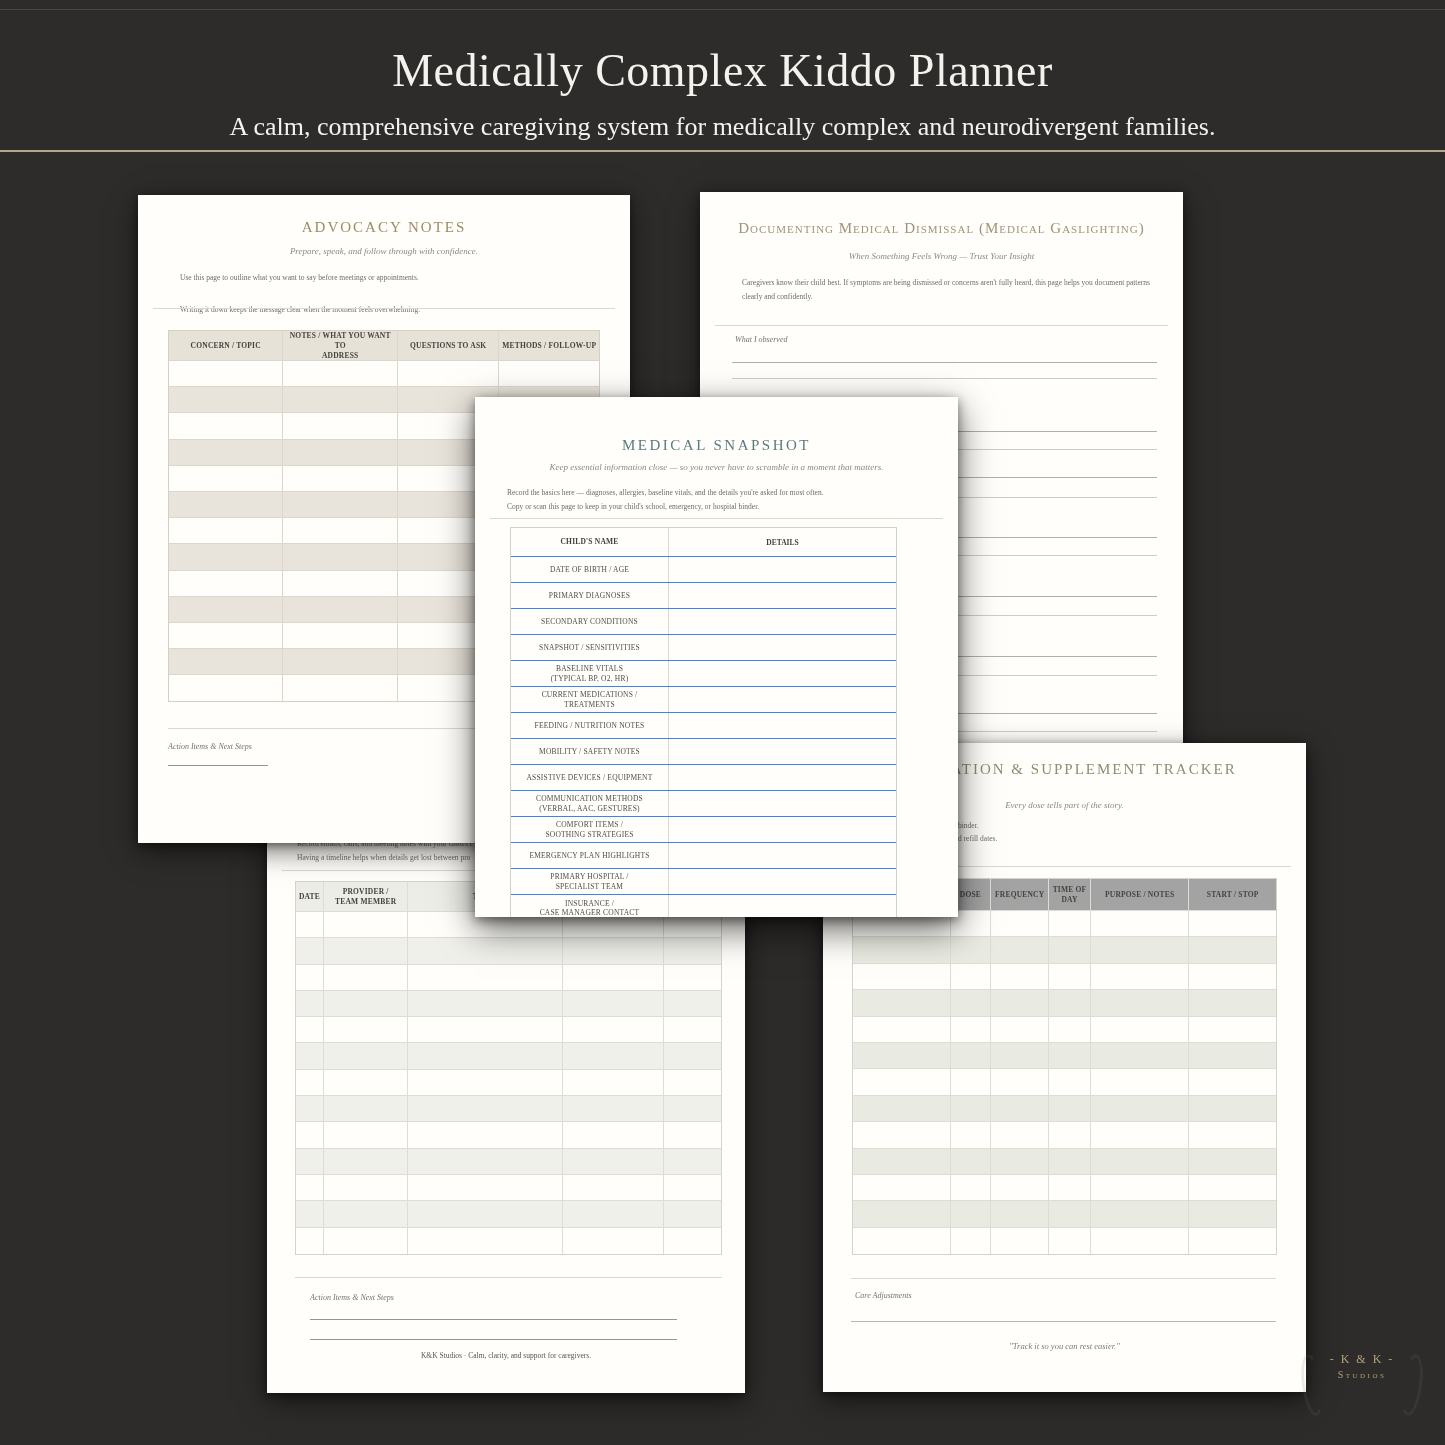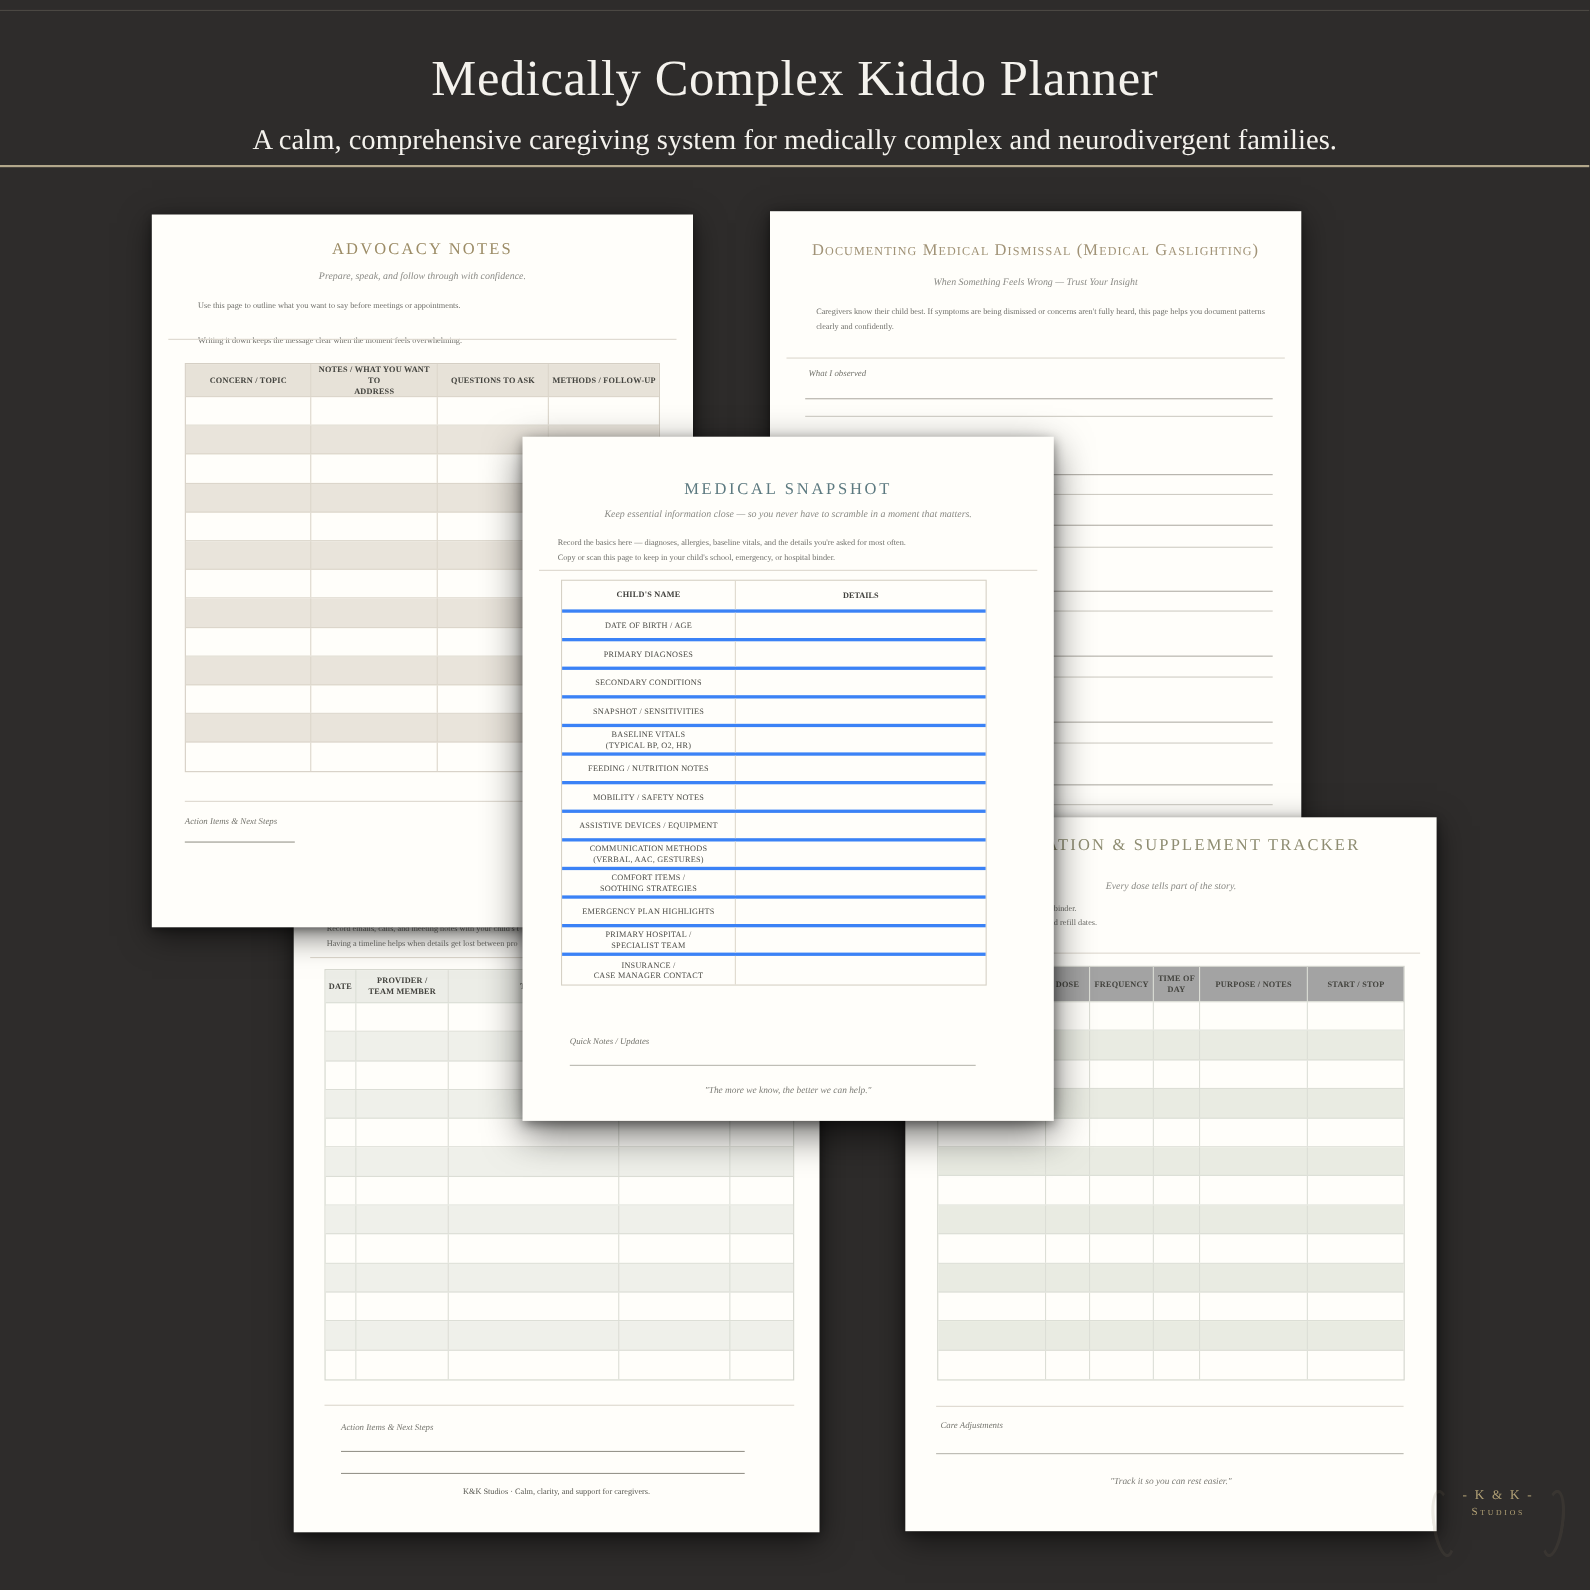--- a/index.html
+++ b/index.html
@@ -12,21 +12,21 @@
   h1{margin:0;position:absolute;top:44px;left:0;right:0;font-size:46px;font-weight:normal;letter-spacing:.5px;}
   .hsub{margin:0;position:absolute;top:112px;left:0;right:0;font-size:26px;font-weight:normal;}
   .hdr-rule{position:absolute;top:150px;left:0;right:0;height:2px;background:var(--header-divider,#c9bd9c);opacity:.85;}
   
   .page{position:absolute;background:#fffefa;overflow:hidden;
         box-shadow:0 8px 26px rgba(0,0,0,.55),0 2px 8px rgba(0,0,0,.4);}
   .pg-dismissal{left:700px;top:192px;width:483px;height:650px;z-index:1;}
   .pg-team{left:267px;top:757px;width:478px;height:636px;z-index:2;}
   .pg-advocacy{left:138px;top:195px;width:492px;height:648px;z-index:3;}
   .pg-tracker{left:823px;top:743px;width:483px;height:649px;z-index:3;}
-  .pg-snapshot{left:475px;top:397px;width:483px;height:622px;z-index:6;
+  .pg-snapshot{left:475px;top:397px;width:483px;height:520px;z-index:6;
         box-shadow:0 12px 34px rgba(0,0,0,.6),0 3px 10px rgba(0,0,0,.45);}
   .ptitle{position:absolute;left:0;right:0;text-align:center;font-size:15px;letter-spacing:2px;font-weight:normal;margin:0;}
   .psub{position:absolute;left:0;right:0;text-align:center;font-style:italic;font-size:9px;color:#8b8b86;}
   .pbody{position:absolute;font-size:7.5px;color:#6e6e69;line-height:13px;white-space:nowrap;}
   .rule{position:absolute;height:1px;background:#ddd8ce;}
   .lbl{position:absolute;font-style:italic;font-size:8px;color:#75756e;}
   .uline{position:absolute;height:1px;background:#97958c;}
   .quote{position:absolute;left:0;right:0;text-align:center;font-style:italic;font-size:8.5px;color:#7c7c76;}
   .footer{position:absolute;left:0;right:0;text-align:center;font-size:7.5px;color:#56564f;}
   
@@ -48,21 +48,21 @@
   .pg-advocacy .tr.head{background:#e7e2d8;}
   .pg-advocacy .tr.alt{background:var(--advocacy-stripe,#e9e4db);}
   .pg-team .tr.head{background:#ecede7;}
   .pg-team .tr.alt{background:var(--team-stripe,#eff0ea);}
   .pg-team .tbl{border-color:#d3d5cc;} .pg-team .tr,.pg-team .th,.pg-team .td{border-color:#dcded6;}
   .pg-tracker .tr.head{background:#a3a3a3;}
   .pg-tracker .tr.alt{background:var(--tracker-stripe,#e9ebe2);}
   .pg-tracker .tbl{border-color:#d3d5cc;} .pg-tracker .tr,.pg-tracker .th,.pg-tracker .td{border-color:#dcded6;}
   
   .snap-tbl{position:absolute;left:35px;top:130px;width:387px;border:1px solid #d6d1c5;box-sizing:border-box;}
-  .snap-tr{display:flex;border-bottom:3px solid #3b82f6;box-sizing:border-box;}
+  .snap-tr{display:flex;border-bottom:1px solid #3b82f6;box-sizing:border-box;}
   .snap-tr:last-child{border-bottom:none;}
   .snap-lab{width:158px;border-right:1px solid #ded9cd;display:flex;align-items:center;justify-content:center;
       text-align:center;font-size:7.5px;color:#4e4e49;white-space:pre-line;line-height:9.5px;letter-spacing:.2px;box-sizing:border-box;}
   .snap-val{flex:1;}
   .snap-tr.head .snap-lab,.snap-tr.head .snap-val{font-weight:bold;color:#3f3f3b;font-size:7.5px;
       display:flex;align-items:center;justify-content:center;}
   
   .dline{position:absolute;left:32px;width:425px;height:1px;background:#cfccc4;}
   .dline.dk{background:#b2afa7;}
   
@@ -477,20 +477,25 @@
         <div class="snap-tr" style="height: 26px;">
           <div class="snap-lab">SNAPSHOT / SENSITIVITIES</div>
           <div class="snap-val"></div>
         </div>
         <div class="snap-tr" style="height: 26px;">
           <div class="snap-lab">BASELINE VITALS
 (TYPICAL BP, O2, HR)</div>
           <div class="snap-val"></div>
         </div>
         <div class="snap-tr" style="height: 26px;">
+          <div class="snap-lab">CURRENT MEDICATIONS /
+TREATMENTS</div>
+          <div class="snap-val"></div>
+        </div>
+        <div class="snap-tr" style="height: 26px;">
           <div class="snap-lab">FEEDING / NUTRITION NOTES</div>
           <div class="snap-val"></div>
         </div>
         <div class="snap-tr" style="height: 26px;">
           <div class="snap-lab">MOBILITY / SAFETY NOTES</div>
           <div class="snap-val"></div>
         </div>
         <div class="snap-tr" style="height: 26px;">
           <div class="snap-lab">ASSISTIVE DEVICES / EQUIPMENT</div>
           <div class="snap-val"></div>

